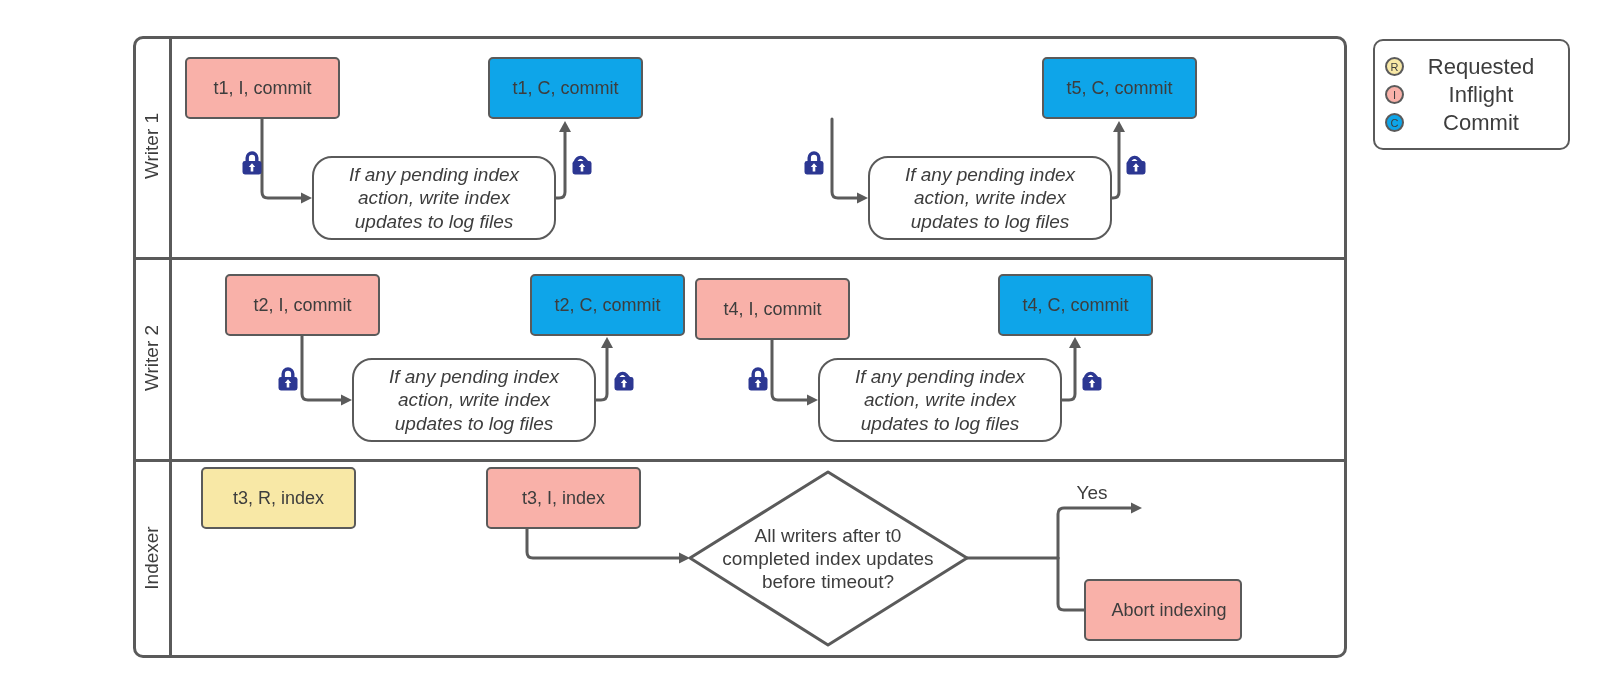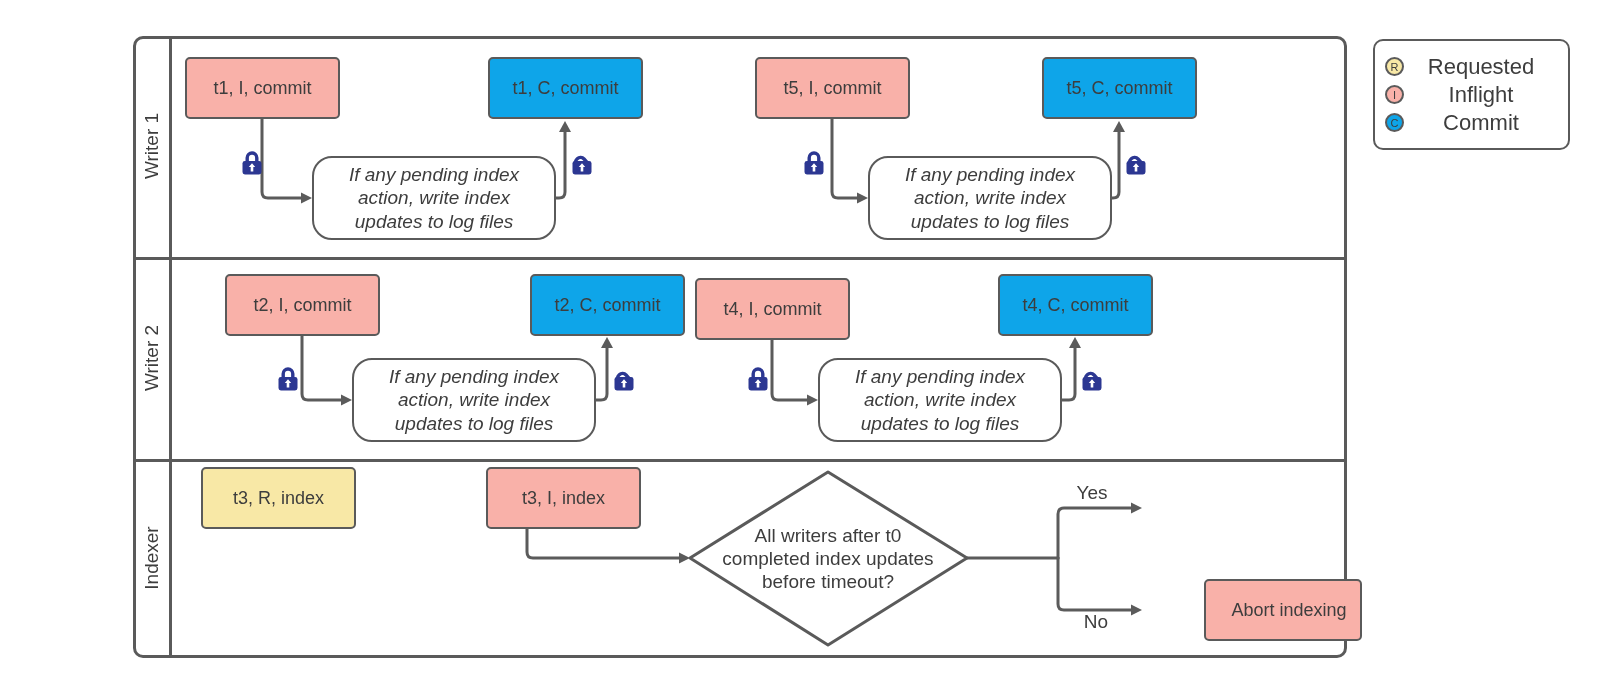--- a/index.html
+++ b/index.html
@@ -103,37 +103,36 @@
     <use href="#lockOpen" x="1124" y="149" width="24" height="27"></use>
     <use href="#lockClosed" x="276" y="365" width="24" height="27"></use>
     <use href="#lockOpen" x="612" y="365" width="24" height="27"></use>
     <use href="#lockClosed" x="746" y="365" width="24" height="27"></use>
     <use href="#lockOpen" x="1080" y="365" width="24" height="27"></use>
   </svg>
 
   <div class="node fill-inflight" style="left:185px;top:57px;">t1, I, commit</div>
   <div class="process" style="left:312px;top:156px;">If any pending index action, write index updates to log files</div>
   <div class="node fill-commit" style="left:488px;top:57px;">t1, C, commit</div>
-  <div class="node fill-inflight" style="left:755px;top:57px;">t5, I, commit</div>
   <div class="process" style="left:868px;top:156px;">If any pending index action, write index updates to log files</div>
   <div class="node fill-commit" style="left:1042px;top:57px;">t5, C, commit</div>
 
   <div class="node fill-inflight" style="left:225px;top:274px;">t2, I, commit</div>
   <div class="process" style="left:352px;top:358px;">If any pending index action, write index updates to log files</div>
   <div class="node fill-commit" style="left:530px;top:274px;">t2, C, commit</div>
   <div class="node fill-inflight" style="left:695px;top:278px;">t4, I, commit</div>
   <div class="process" style="left:818px;top:358px;">If any pending index action, write index updates to log files</div>
   <div class="node fill-commit" style="left:998px;top:274px;">t4, C, commit</div>
 
   <div class="node fill-requested" style="left:201px;top:467px;">t3, R, index</div>
   <div class="node fill-inflight" style="left:450px;top:467px;margin-left:36px;">t3, I, index</div>
   <div class="decision-text">All writers after t0 completed index updates before timeout?</div>
   <div class="branch-label" style="left:1060px;top:482px;">Yes</div>
   <div class="branch-label" style="left:1064px;top:611px;">No</div>
-  <div class="node fill-inflight wide" style="left:1204px;top:579px;padding-left:12px;">Abort indexing</div>
+  <div class="node fill-inflight wide" style="left:1084px;top:579px;padding-left:12px;">Abort indexing</div>
 
   <div class="legend">
     <div class="legend-row">
       <span class="legend-dot fill-requested">R</span>
       <span class="legend-label">Requested</span>
     </div>
     <div class="legend-row">
       <span class="legend-dot fill-inflight">I</span>
       <span class="legend-label">Inflight</span>
     </div>

